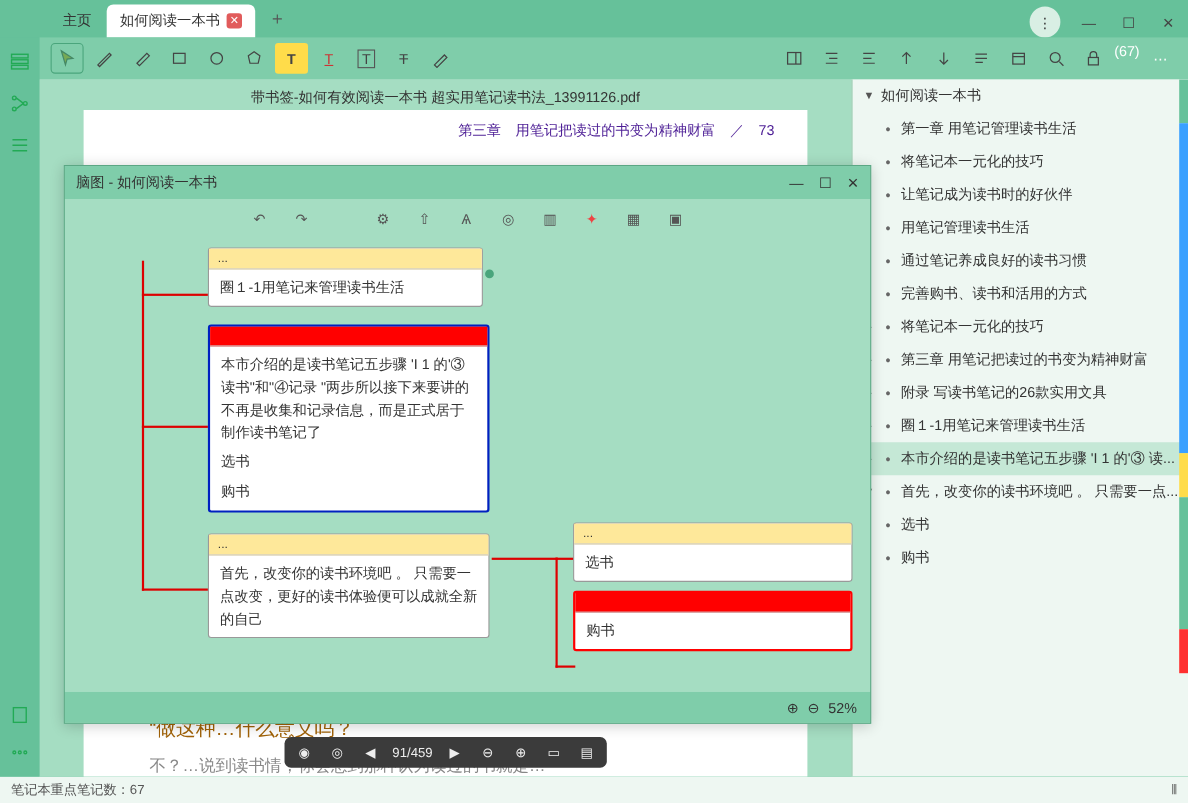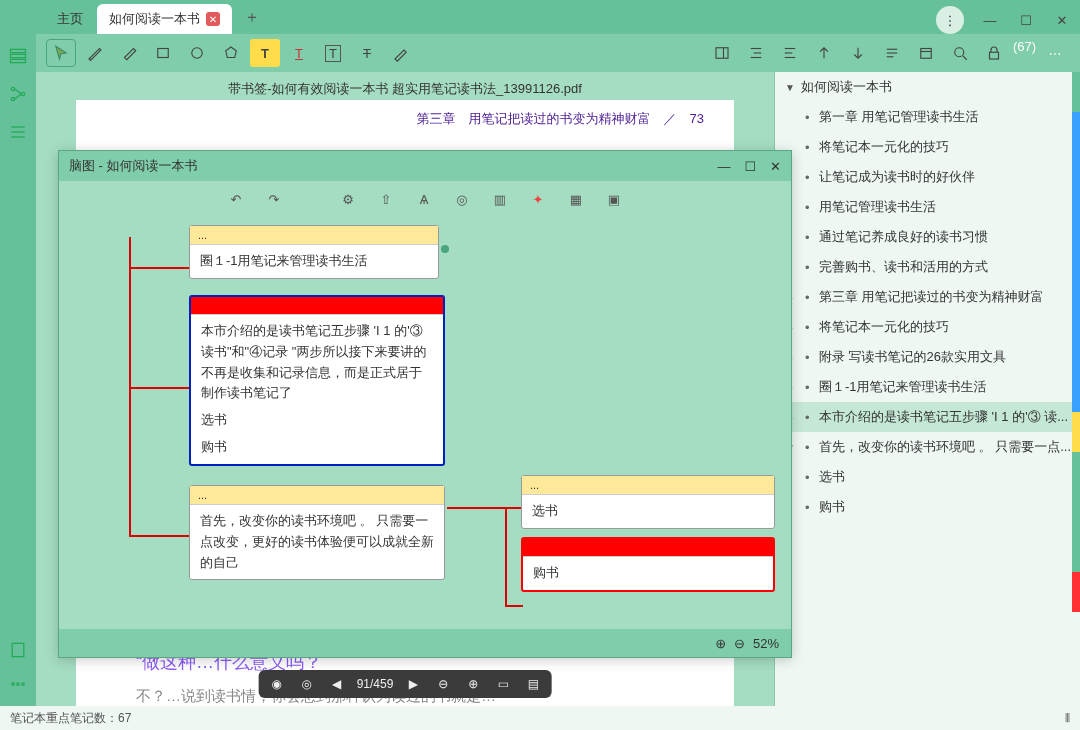--- a/index.html
+++ b/index.html
@@ -234,21 +234,21 @@
         <span class="count">(67)</span>
         <div class="tool" style="color:#fff">⋯</div>
       </div>
     </div>
 
     <div class="doc-area">
       <div class="doc-view">
         <div class="doc-header">带书签-如何有效阅读一本书 超实用笔记读书法_13991126.pdf</div>
         <div class="doc-page">
           <div style="text-align:right;color:#4c1d95;font-size:13px">第三章　用笔记把读过的书变为精神财富　／　73</div>
-          <div style="position:absolute;bottom:60px;left:60px;font-size:18px;color:#8b5cf6">“做这种…什么意义吗？</div>
+          <div style="position:absolute;bottom:60px;left:60px;font-size:18px;color:#a16207">“做这种…什么意义吗？</div>
           <div style="position:absolute;bottom:28px;left:60px;font-size:15px;color:#888">不？…说到读书情，你会想到那种认为读过的书就是…</div>
         </div>
         <div class="doc-pager">
           <div class="pbtn">◉</div>
           <div class="pbtn">◎</div>
           <div class="pbtn">◀</div>
           <span>91/459</span>
           <div class="pbtn">▶</div>
           <div class="pbtn">⊖</div>
           <div class="pbtn">⊕</div>
@@ -276,25 +276,25 @@
               <span>用笔记管理读书生活</span>
             </li>
             <li class="l2">
               <span>通过笔记养成良好的读书习惯</span>
             </li>
             <li class="l2">
               <span>完善购书、读书和活用的方式</span>
             </li>
             <li class="l2">
               <span class="arrow">▶</span>
+              <span>将笔记本一元化的技巧</span>
+            </li>
+            <li class="l2">
+              <span class="arrow">▶</span>
               <span>第三章 用笔记把读过的书变为精神财富</span>
-            </li>
-            <li class="l2">
-              <span class="arrow">▶</span>
-              <span>将笔记本一元化的技巧</span>
             </li>
             <li class="l2">
               <span class="arrow">▶</span>
               <span>附录 写读书笔记的26款实用文具</span>
             </li>
             <li class="l2">
               <span class="arrow">▶</span>
               <span>圈１-1用笔记来管理读书生活</span>
             </li>
             <li class="l2 sel">

